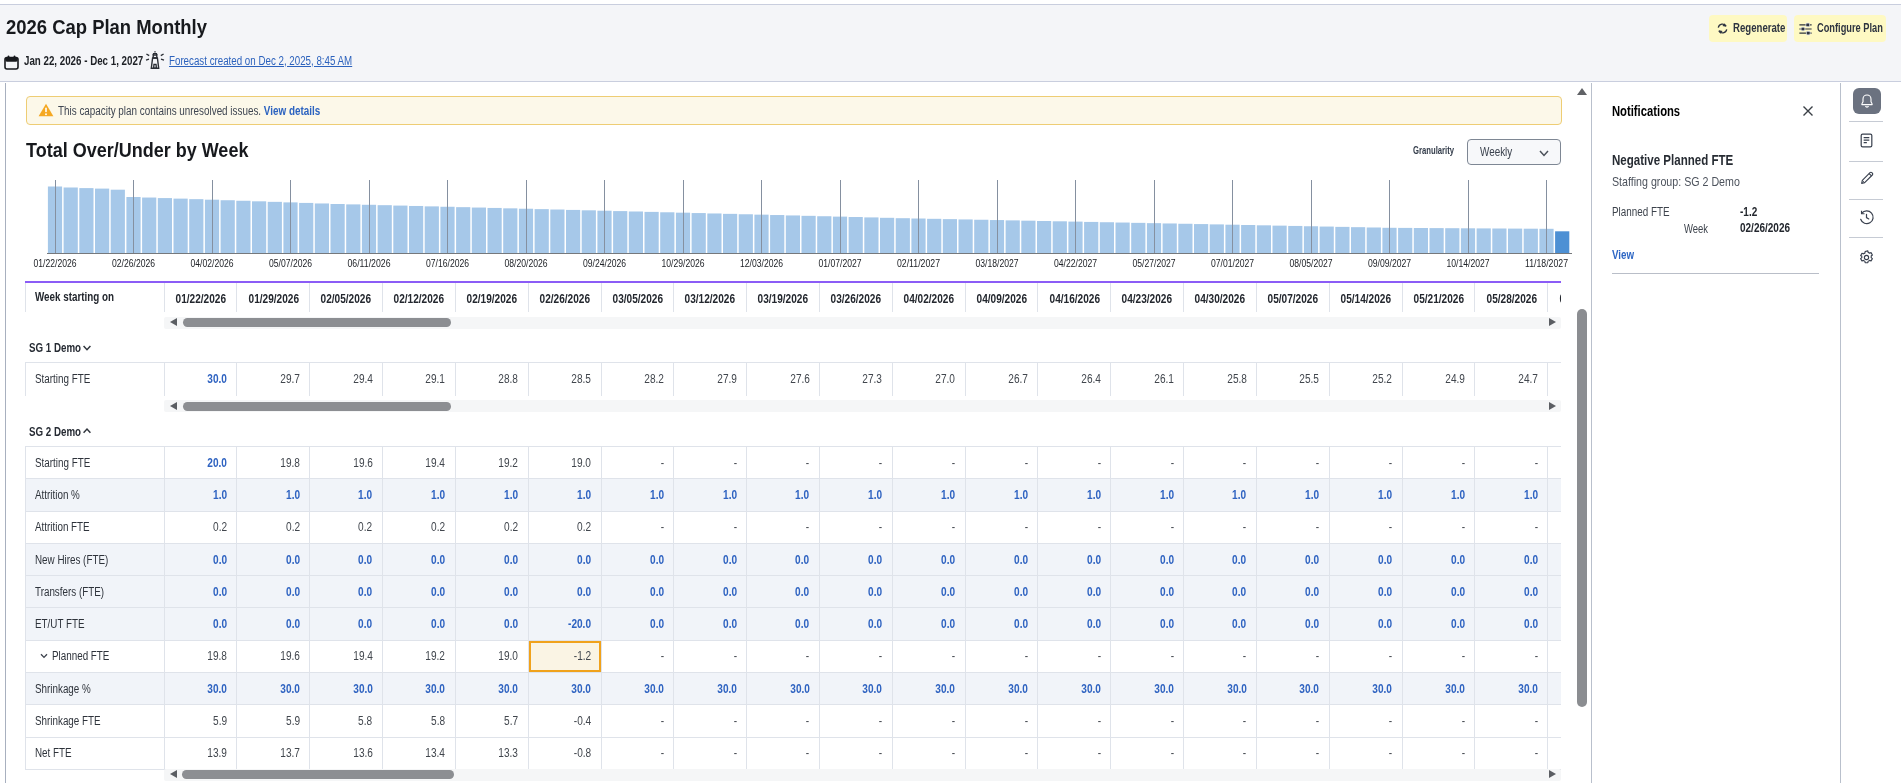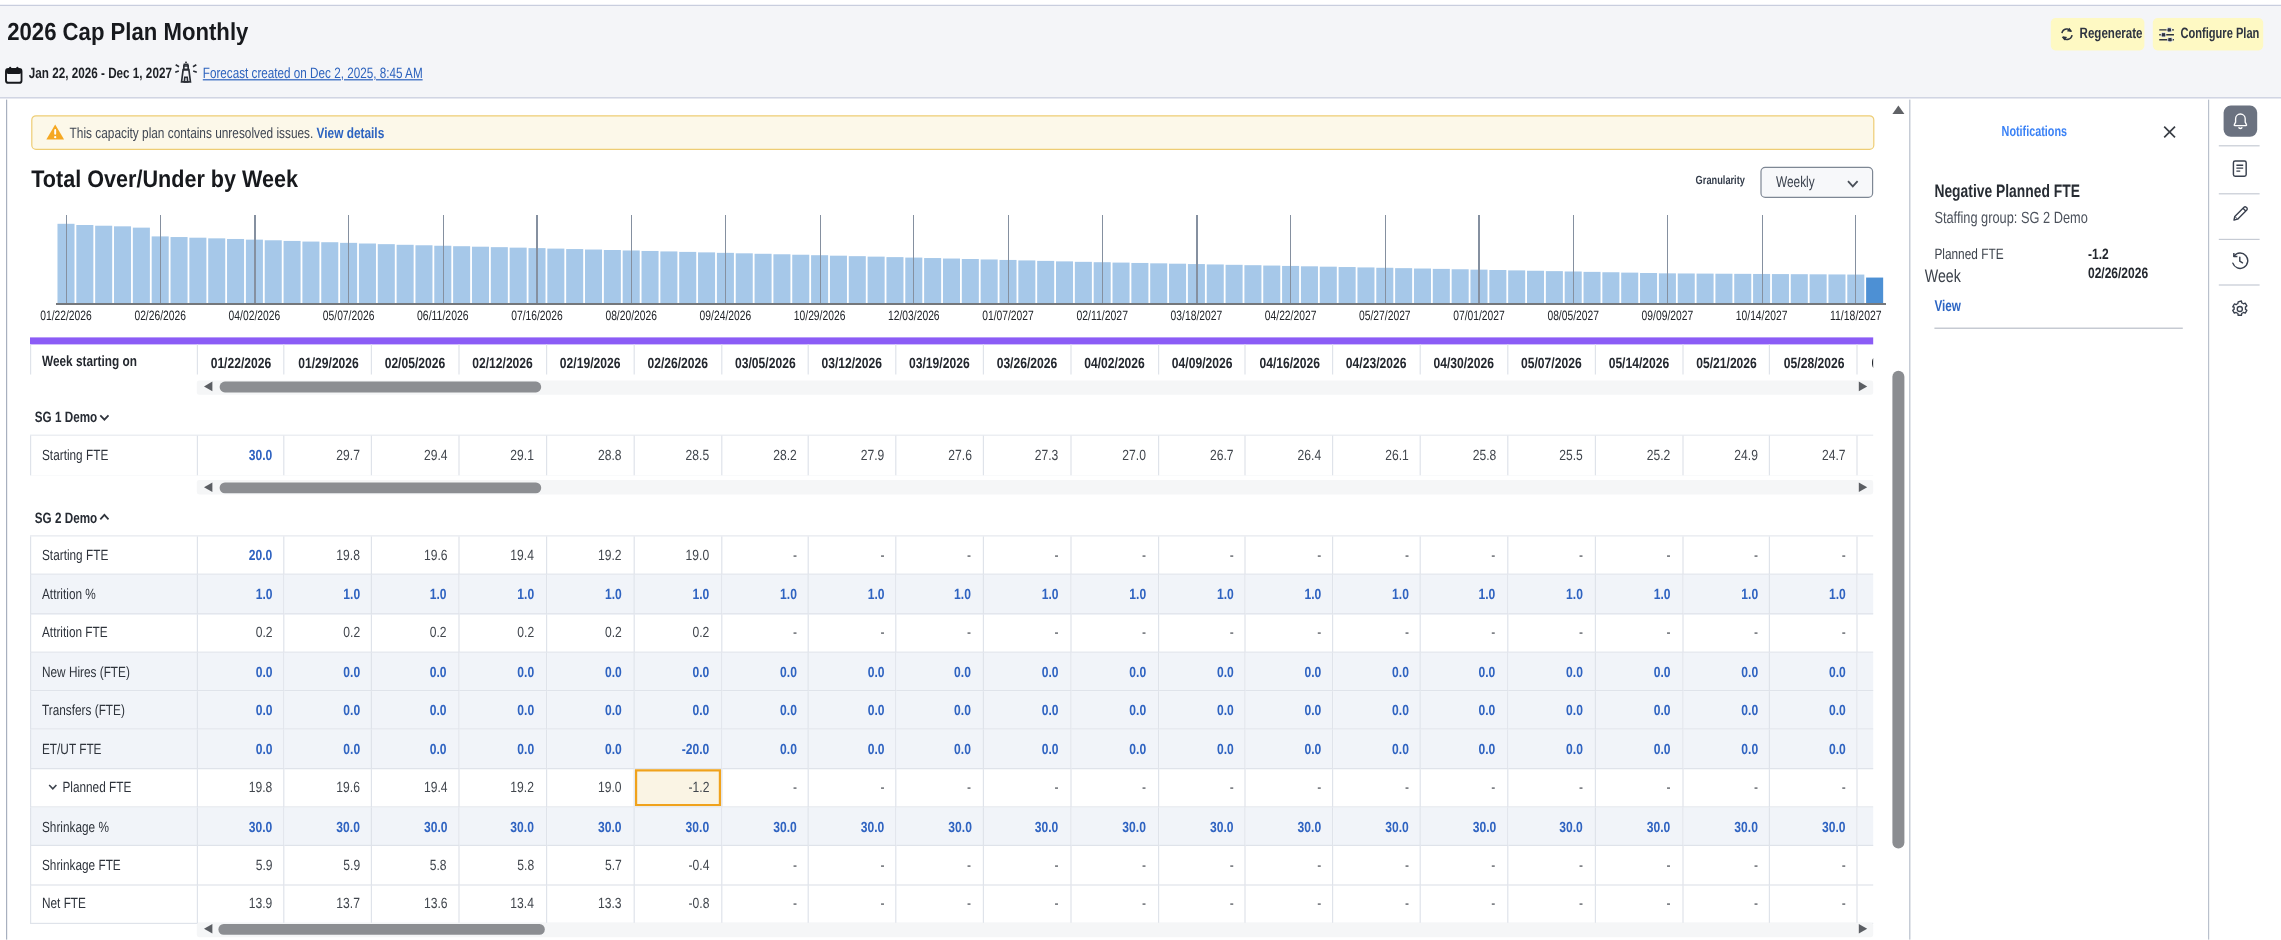--- a/index.html
+++ b/index.html
@@ -224,21 +224,21 @@
     <text x="967.0" y="94.5" text-anchor="middle" font-size="11.3" fill="#202328" textLength="43" lengthAdjust="spacingAndGlyphs" font-family="Liberation Sans, sans-serif">03/18/2027</text>
     <text x="1045.5" y="94.5" text-anchor="middle" font-size="11.3" fill="#202328" textLength="43" lengthAdjust="spacingAndGlyphs" font-family="Liberation Sans, sans-serif">04/22/2027</text>
     <text x="1124.0" y="94.5" text-anchor="middle" font-size="11.3" fill="#202328" textLength="43" lengthAdjust="spacingAndGlyphs" font-family="Liberation Sans, sans-serif">05/27/2027</text>
     <text x="1202.5" y="94.5" text-anchor="middle" font-size="11.3" fill="#202328" textLength="43" lengthAdjust="spacingAndGlyphs" font-family="Liberation Sans, sans-serif">07/01/2027</text>
     <text x="1281.0" y="94.5" text-anchor="middle" font-size="11.3" fill="#202328" textLength="43" lengthAdjust="spacingAndGlyphs" font-family="Liberation Sans, sans-serif">08/05/2027</text>
     <text x="1359.5" y="94.5" text-anchor="middle" font-size="11.3" fill="#202328" textLength="43" lengthAdjust="spacingAndGlyphs" font-family="Liberation Sans, sans-serif">09/09/2027</text>
     <text x="1438.0" y="94.5" text-anchor="middle" font-size="11.3" fill="#202328" textLength="43" lengthAdjust="spacingAndGlyphs" font-family="Liberation Sans, sans-serif">10/14/2027</text>
     <text x="1516.5" y="94.5" text-anchor="middle" font-size="11.3" fill="#202328" textLength="43" lengthAdjust="spacingAndGlyphs" font-family="Liberation Sans, sans-serif">11/18/2027</text>
   </svg>
 <div class="twrap" style="top:281px;height:31px">
-    <table class="tbl" style="border-top:6px solid #8b5cf6">
+    <table class="tbl" style="border-top:2px solid #8b5cf6">
       <colgroup>
         <col style="width:139.0px">
         <col style="width:72.77px">
         <col style="width:72.77px">
         <col style="width:72.77px">
         <col style="width:72.77px">
         <col style="width:72.77px">
         <col style="width:72.77px">
         <col style="width:72.77px">
         <col style="width:72.77px">
@@ -615,29 +615,29 @@
   </div>
 <div class="hsb" style="top:768.8px">
     <div class="track"></div>
     <div class="arrl" style="left:169.6px"></div>
     <div class="thumb" style="left:182px;width:272px"></div>
     <div class="arrr" style="left:1549px"></div>
   </div>
 <div style="position:absolute;left:1577px;top:88px;width:0;height:0;border-left:5px solid transparent;border-right:5px solid transparent;border-bottom:7px solid #606266"></div>
 <div style="position:absolute;left:1576.5px;top:309px;width:10px;height:398px;background:#8b8d91;border-radius:5px"></div>
 <div style="position:absolute;left:1590.5px;top:83px;width:250px;height:700px;background:#fff;border-left:1px solid #b9c0cc;border-right:1px solid #b9c0cc"></div>
-<div style="position:absolute;left:1668px;top:102px;font-size:12px;font-weight:700;color:#3b82f6"><span style="display:inline-block;transform:scaleX(0.75);transform-origin:0 50%;white-space:nowrap">Notifications</span></div>
+<div style="position:absolute;left:1612px;top:102px;font-size:15px;font-weight:700;color:#000000"><span style="display:inline-block;transform:scaleX(0.75);transform-origin:0 50%;white-space:nowrap">Notifications</span></div>
 <div style="position:absolute;left:1802px;top:103px"><svg width="12" height="12" viewBox="0 0 12 12">
       <path d="M1.5 1.5 L10.5 10.5 M10.5 1.5 L1.5 10.5" stroke="#3a3f46" stroke-width="1.4"></path>
     </svg></div>
 <div style="position:absolute;left:1612px;top:151px;font-size:15px;font-weight:700;color:#272c33"><span style="display:inline-block;transform:scaleX(0.77);transform-origin:0 50%;white-space:nowrap">Negative Planned FTE</span></div>
 <div style="position:absolute;left:1612px;top:173.5px;font-size:13.5px;color:#4c525c"><span style="display:inline-block;transform:scaleX(0.79);transform-origin:0 50%;white-space:nowrap">Staffing group: SG 2 Demo</span></div>
 <div style="position:absolute;left:1612px;top:205px;font-size:12.5px;color:#3d434c"><span style="display:inline-block;transform:scaleX(0.79);transform-origin:0 50%;white-space:nowrap">Planned FTE</span></div>
 <div style="position:absolute;left:1740px;top:204.5px;font-size:12.5px;font-weight:700;color:#23272e"><span style="display:inline-block;transform:scaleX(0.8);transform-origin:0 50%;white-space:nowrap">-1.2</span></div>
-<div style="position:absolute;left:1604px;top:221.5px;font-size:15px;color:#3d434c"><span style="display:inline-block;transform:scaleX(0.79);transform-origin:0 50%;white-space:nowrap">Week</span></div>
+<div style="position:absolute;left:1684px;top:221.5px;font-size:12px;color:#3d434c"><span style="display:inline-block;transform:scaleX(0.79);transform-origin:0 50%;white-space:nowrap">Week</span></div>
 <div style="position:absolute;left:1740px;top:221px;font-size:12.5px;font-weight:700;color:#23272e"><span style="display:inline-block;transform:scaleX(0.8);transform-origin:0 50%;white-space:nowrap">02/26/2026</span></div>
 <div style="position:absolute;left:1612px;top:246.5px;font-size:13px;font-weight:700;color:#2d66c4"><span style="display:inline-block;transform:scaleX(0.75);transform-origin:0 50%;white-space:nowrap">View</span></div>
 <div style="position:absolute;left:1612px;top:272.5px;width:207px;border-top:1px solid #b9bec8"></div>
 <div class="tbtn" style="left:1852.5px;top:88px;background:#6b7280">
     <svg width="16" height="16" viewBox="0 0 24 24">
       <path d="M12 3a6 6 0 0 0-6 6v4.2L4.4 16.2a.8.8 0 0 0 .65 1.3h13.9a.8.8 0 0 0 .65-1.3L18 13.2V9a6 6 0 0 0-6-6Z" fill="none" stroke="#fff" stroke-width="1.7" stroke-linejoin="round"></path>
       <path d="M9.8 19.5a2.3 2.3 0 0 0 4.4 0" fill="none" stroke="#fff" stroke-width="1.7"></path>
     </svg>
   </div>
 <div class="tsep" style="left:1849px;top:120.5px"></div>

